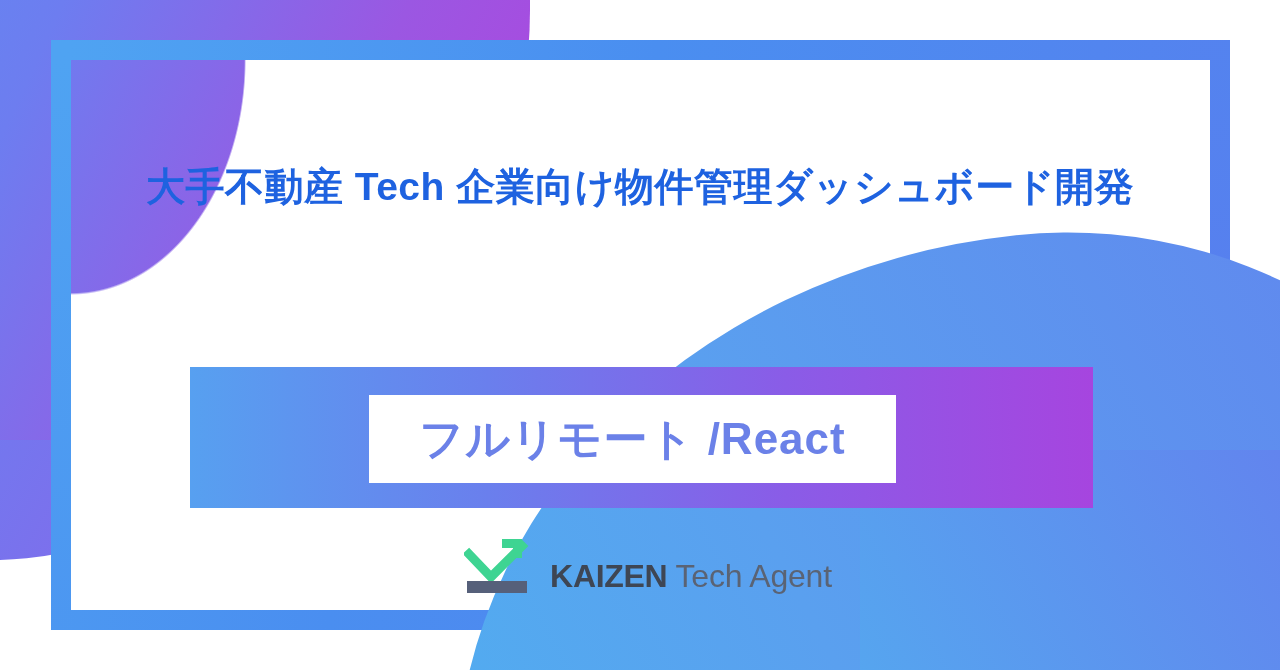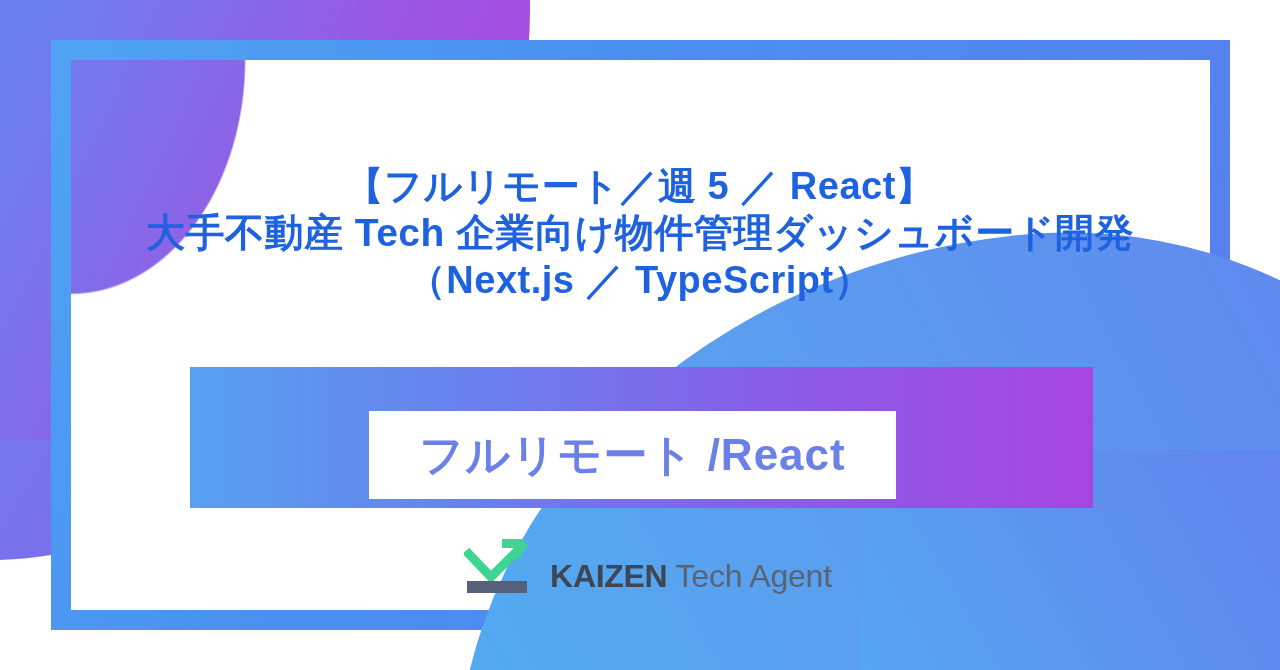--- a/index.html
+++ b/index.html
@@ -142,21 +142,20 @@
   .badge-box {
     position: absolute;
     left: 179px;
     top: 28px;
     width: 527px;
     height: 88px;
     background: #ffffff;
     display: flex;
     align-items: center;
     justify-content: center;
-    margin-top: 16px;
   }
   .badge-text {
     color: #6b81e8;
     font-size: 44px;
     font-weight: 700;
     letter-spacing: 1px;
     white-space: nowrap;
   }
 
   
@@ -209,23 +208,21 @@
   <div class="plate"></div>
 
   <div class="blob-layer">
     <div class="blob-br"></div>
     <div class="blob-br-fill"></div>
   </div>
 
   <div class="content">
 
     <div class="title-block">
-      <span class="title-line title-line-1">【フルリモート／週 5 ／ React】</span>
       <span class="title-line title-line-2">大手不動産 Tech 企業向け物件管理ダッシュボード開発</span>
-      <span class="title-line title-line-3">（Next.js ／ TypeScript）</span>
     </div>
 
     <div class="badge-bar">
       <div class="badge-box">
         <span class="badge-text">フルリモート /React</span>
       </div>
     </div>
 
     <div class="logo-row">
       <span class="logo-mark">

